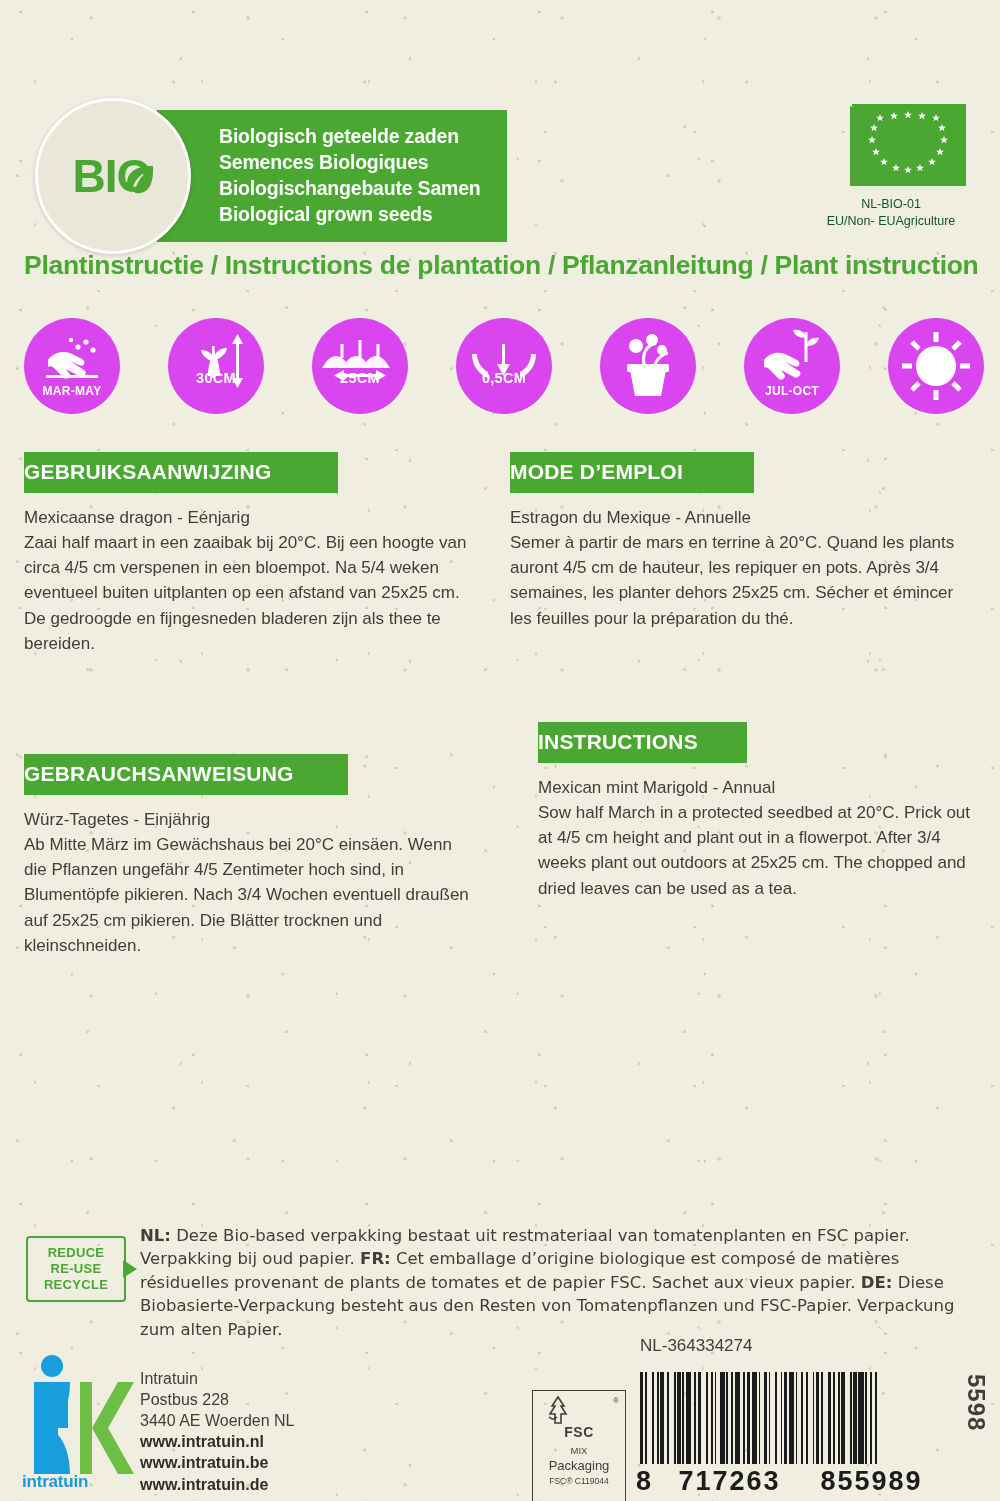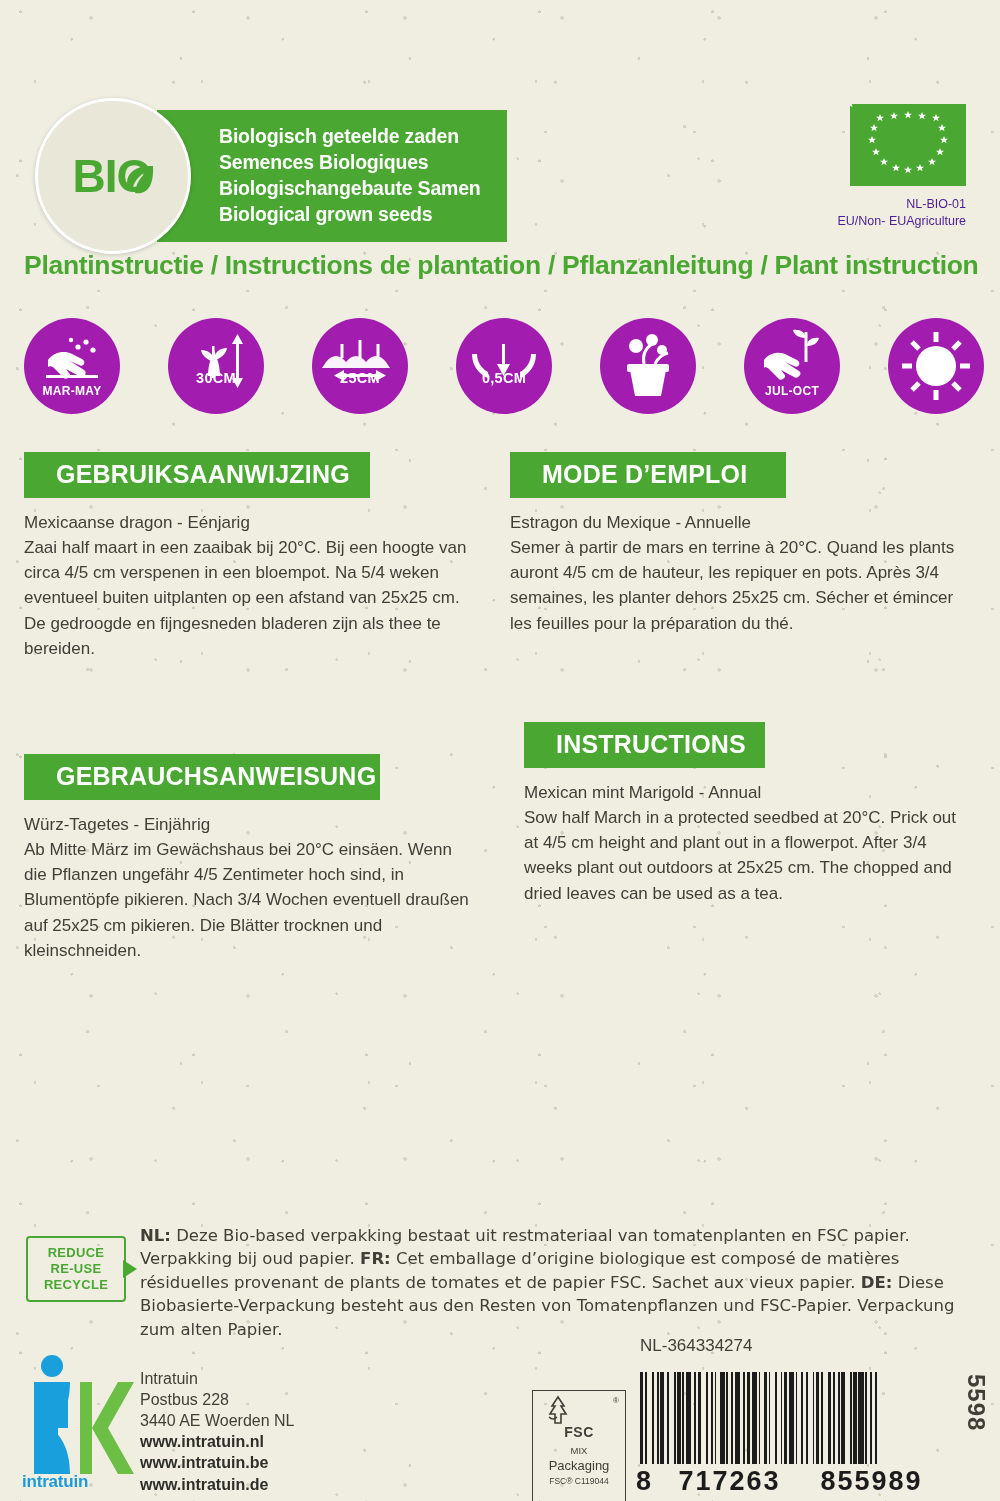--- a/index.html
+++ b/index.html
@@ -54,50 +54,50 @@
   .bio-lines{
     background:#4aa832;color:#ffffff;
     margin-left:-34px;padding:14px 26px 14px 62px;
     min-height:84px;display:flex;flex-direction:column;justify-content:center;
   }
   .bio-lines div{font-size:19.5px;line-height:1.33;font-weight:bold;letter-spacing:-.2px;}
 
   
   .eu-leaf{position:absolute;right:34px;top:104px;width:116px;height:82px;background:#4aa832;}
   .eu-leaf svg{display:block;}
-  .eu-caption{position:absolute;right:34px;top:196px;width:150px;font-size:12.5px;line-height:1.35;color:#4c1d95;text-align:right;}
+  .eu-caption{position:absolute;right:34px;top:196px;width:150px;font-size:12.5px;line-height:1.35;color:#14532d;text-align:center;}
 
   
   .plant-title{
     position:absolute;left:24px;top:250px;width:960px;
     font-size:26.5px;font-weight:bold;color:#4aa832;letter-spacing:-.3px;
   }
 
   
   .icons{position:absolute;left:24px;top:318px;width:960px;display:flex;justify-content:space-between;}
-  .ico{width:96px;height:96px;border-radius:50%;background:#a21caf;position:relative;color:#fff;}
+  .ico{width:96px;height:96px;border-radius:50%;background:#d946ef;position:relative;color:#fff;}
   .ico .lbl{
     position:absolute;left:0;right:0;bottom:16px;text-align:center;
     font-size:12px;font-weight:bold;letter-spacing:.3px;
   }
   .ico .lbl.big{font-size:14.5px;bottom:28px;}
   .ico svg{position:absolute;left:0;top:0;}
 
   
   .block{position:absolute;width:450px;}
   .block .hdr{
-    background:#4aa832;color:#fff;font-size:25px;font-weight:bold;
-    padding:8px 14px 9px 32px;letter-spacing:.2px;display:inline-block;
+    background:#4aa832;color:#fff;font-size:21px;font-weight:bold;
+    padding:8px 14px 9px 0;letter-spacing:.2px;display:inline-block;
   }
   .block .body{margin-top:12px;font-size:17px;line-height:1.48;color:#3f3f37;}
   .block .body .first{display:block;}
   #nl{left:24px;top:452px;}
   #fr{left:510px;top:452px;}
   #de{left:24px;top:754px;}
-  #en{left:524px;top:722px;}
+  #en{left:538px;top:722px;}
   #nl .hdr{width:300px;}
   #fr .hdr{width:230px;}
   #de .hdr{width:310px;}
   #en .hdr{width:195px;}
 
   
   .recycle-badge{
     position:absolute;left:26px;top:1236px;width:96px;height:62px;
     border:2px solid #4aa832;border-radius:4px;
     color:#4aa832;font-size:13px;font-weight:bold;line-height:1.25;

